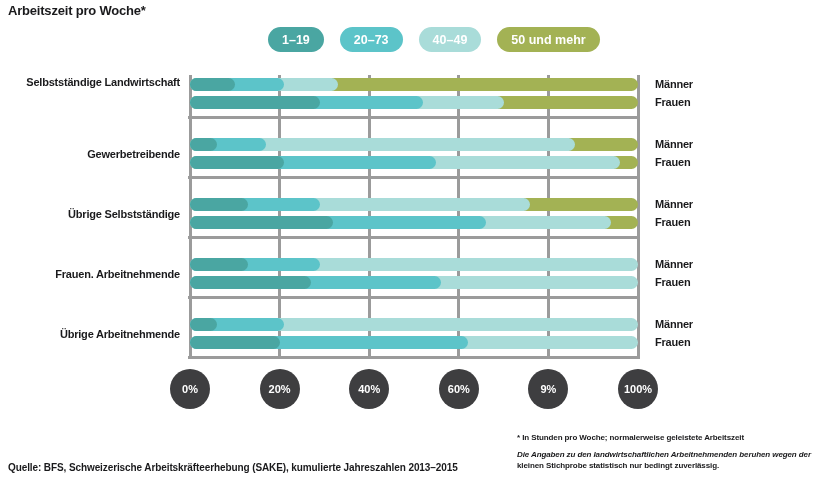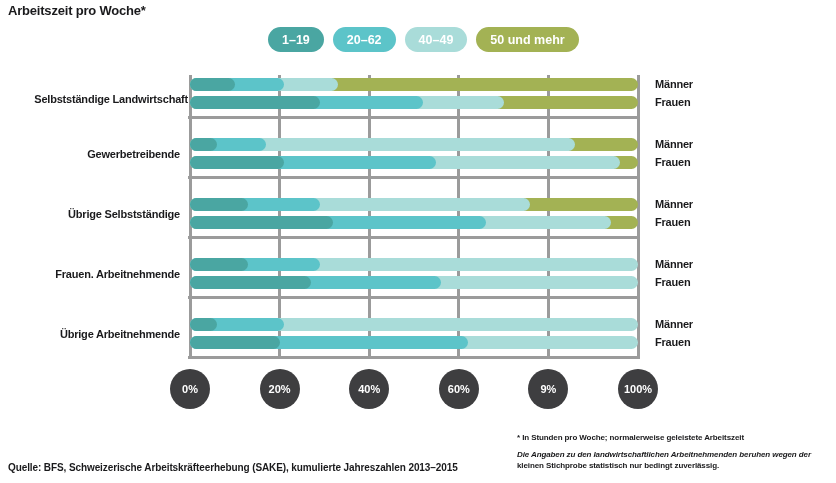--- a/index.html
+++ b/index.html
@@ -4,21 +4,21 @@
 <style>
   html,body{margin:0;padding:0;background:#fff;}
   #canvas{
     position:relative;width:836px;height:483px;background:#ffffff;overflow:hidden;
     font-family:"Liberation Sans", sans-serif;color:#1a1a1c;
   }
   .title{
     position:absolute;left:8px;top:3px;font-size:13px;font-weight:800;letter-spacing:-0.2px;
   }
   .legend{
-    position:absolute;left:268px;top:27px;display:flex;gap:9px;align-items:center;
+    position:absolute;left:268px;top:27px;display:flex;gap:16px;align-items:center;
   }
   .pill{
     height:25px;border-radius:13px;display:flex;align-items:center;justify-content:center;
     padding:0 14px;color:#ffffff;font-size:12.5px;font-weight:600;white-space:nowrap;
   }
   .chart-area{position:absolute;left:190px;top:75px;width:448px;height:284px;}
   .grid-v{position:absolute;top:0;width:3px;height:284px;}
   .grid-h{position:absolute;height:3px;}
   .bar{position:absolute;height:13px;left:0;}
   .seg{position:absolute;left:0;top:0;height:13px;border-radius:7px;}
@@ -49,21 +49,21 @@
 <body>
 
 <div id="canvas">
   <div class="title">Arbeitszeit pro Woche*</div>
 
   <div class="legend">
       <div class="pill" style="background: rgb(74, 166, 162);">
         <div>1–19</div>
       </div>
       <div class="pill" style="background: rgb(92, 196, 201);">
-        <div>20–62</div>
+        <div>20–73</div>
       </div>
       <div class="pill" style="background: rgb(169, 220, 217);">
         <div>40–49</div>
       </div>
       <div class="pill" style="background: rgb(163, 178, 84);">
         <div>50 und mehr</div>
       </div>
     </div>
 
   <div class="chart-area">
@@ -130,21 +130,21 @@
         <div class="seg" style="width: 26.88px; background: rgb(74, 166, 162);"></div>
       </div>
       <div class="bar" style="top: 261px; width: 448px;">
         <div class="seg" style="width: 448px; background: rgb(169, 220, 217);"></div>
         <div class="seg" style="width: 277.76px; background: rgb(92, 196, 201);"></div>
         <div class="seg" style="width: 89.6px; background: rgb(74, 166, 162);"></div>
       </div>
     </div>
 
   <div id="cat-labels">
-      <div class="cat-label" style="top: 80px; padding-left: 8px;">Selbstständige Landwirtschaft</div>
+      <div class="cat-label" style="top: 63px;">Selbstständige Landwirtschaft</div>
       <div class="cat-label" style="top: 135px;">Gewerbetreibende</div>
       <div class="cat-label" style="top: 195px;">Übrige Selbstständige</div>
       <div class="cat-label" style="top: 255px;">Frauen. Arbeitnehmende</div>
       <div class="cat-label" style="top: 315px;">Übrige Arbeitnehmende</div>
     </div>
   <div id="gender-labels">
       <div class="gender-label" style="top: 77px;">Männer</div>
       <div class="gender-label" style="top: 95px;">Frauen</div>
       <div class="gender-label" style="top: 137px;">Männer</div>
       <div class="gender-label" style="top: 155px;">Frauen</div>

